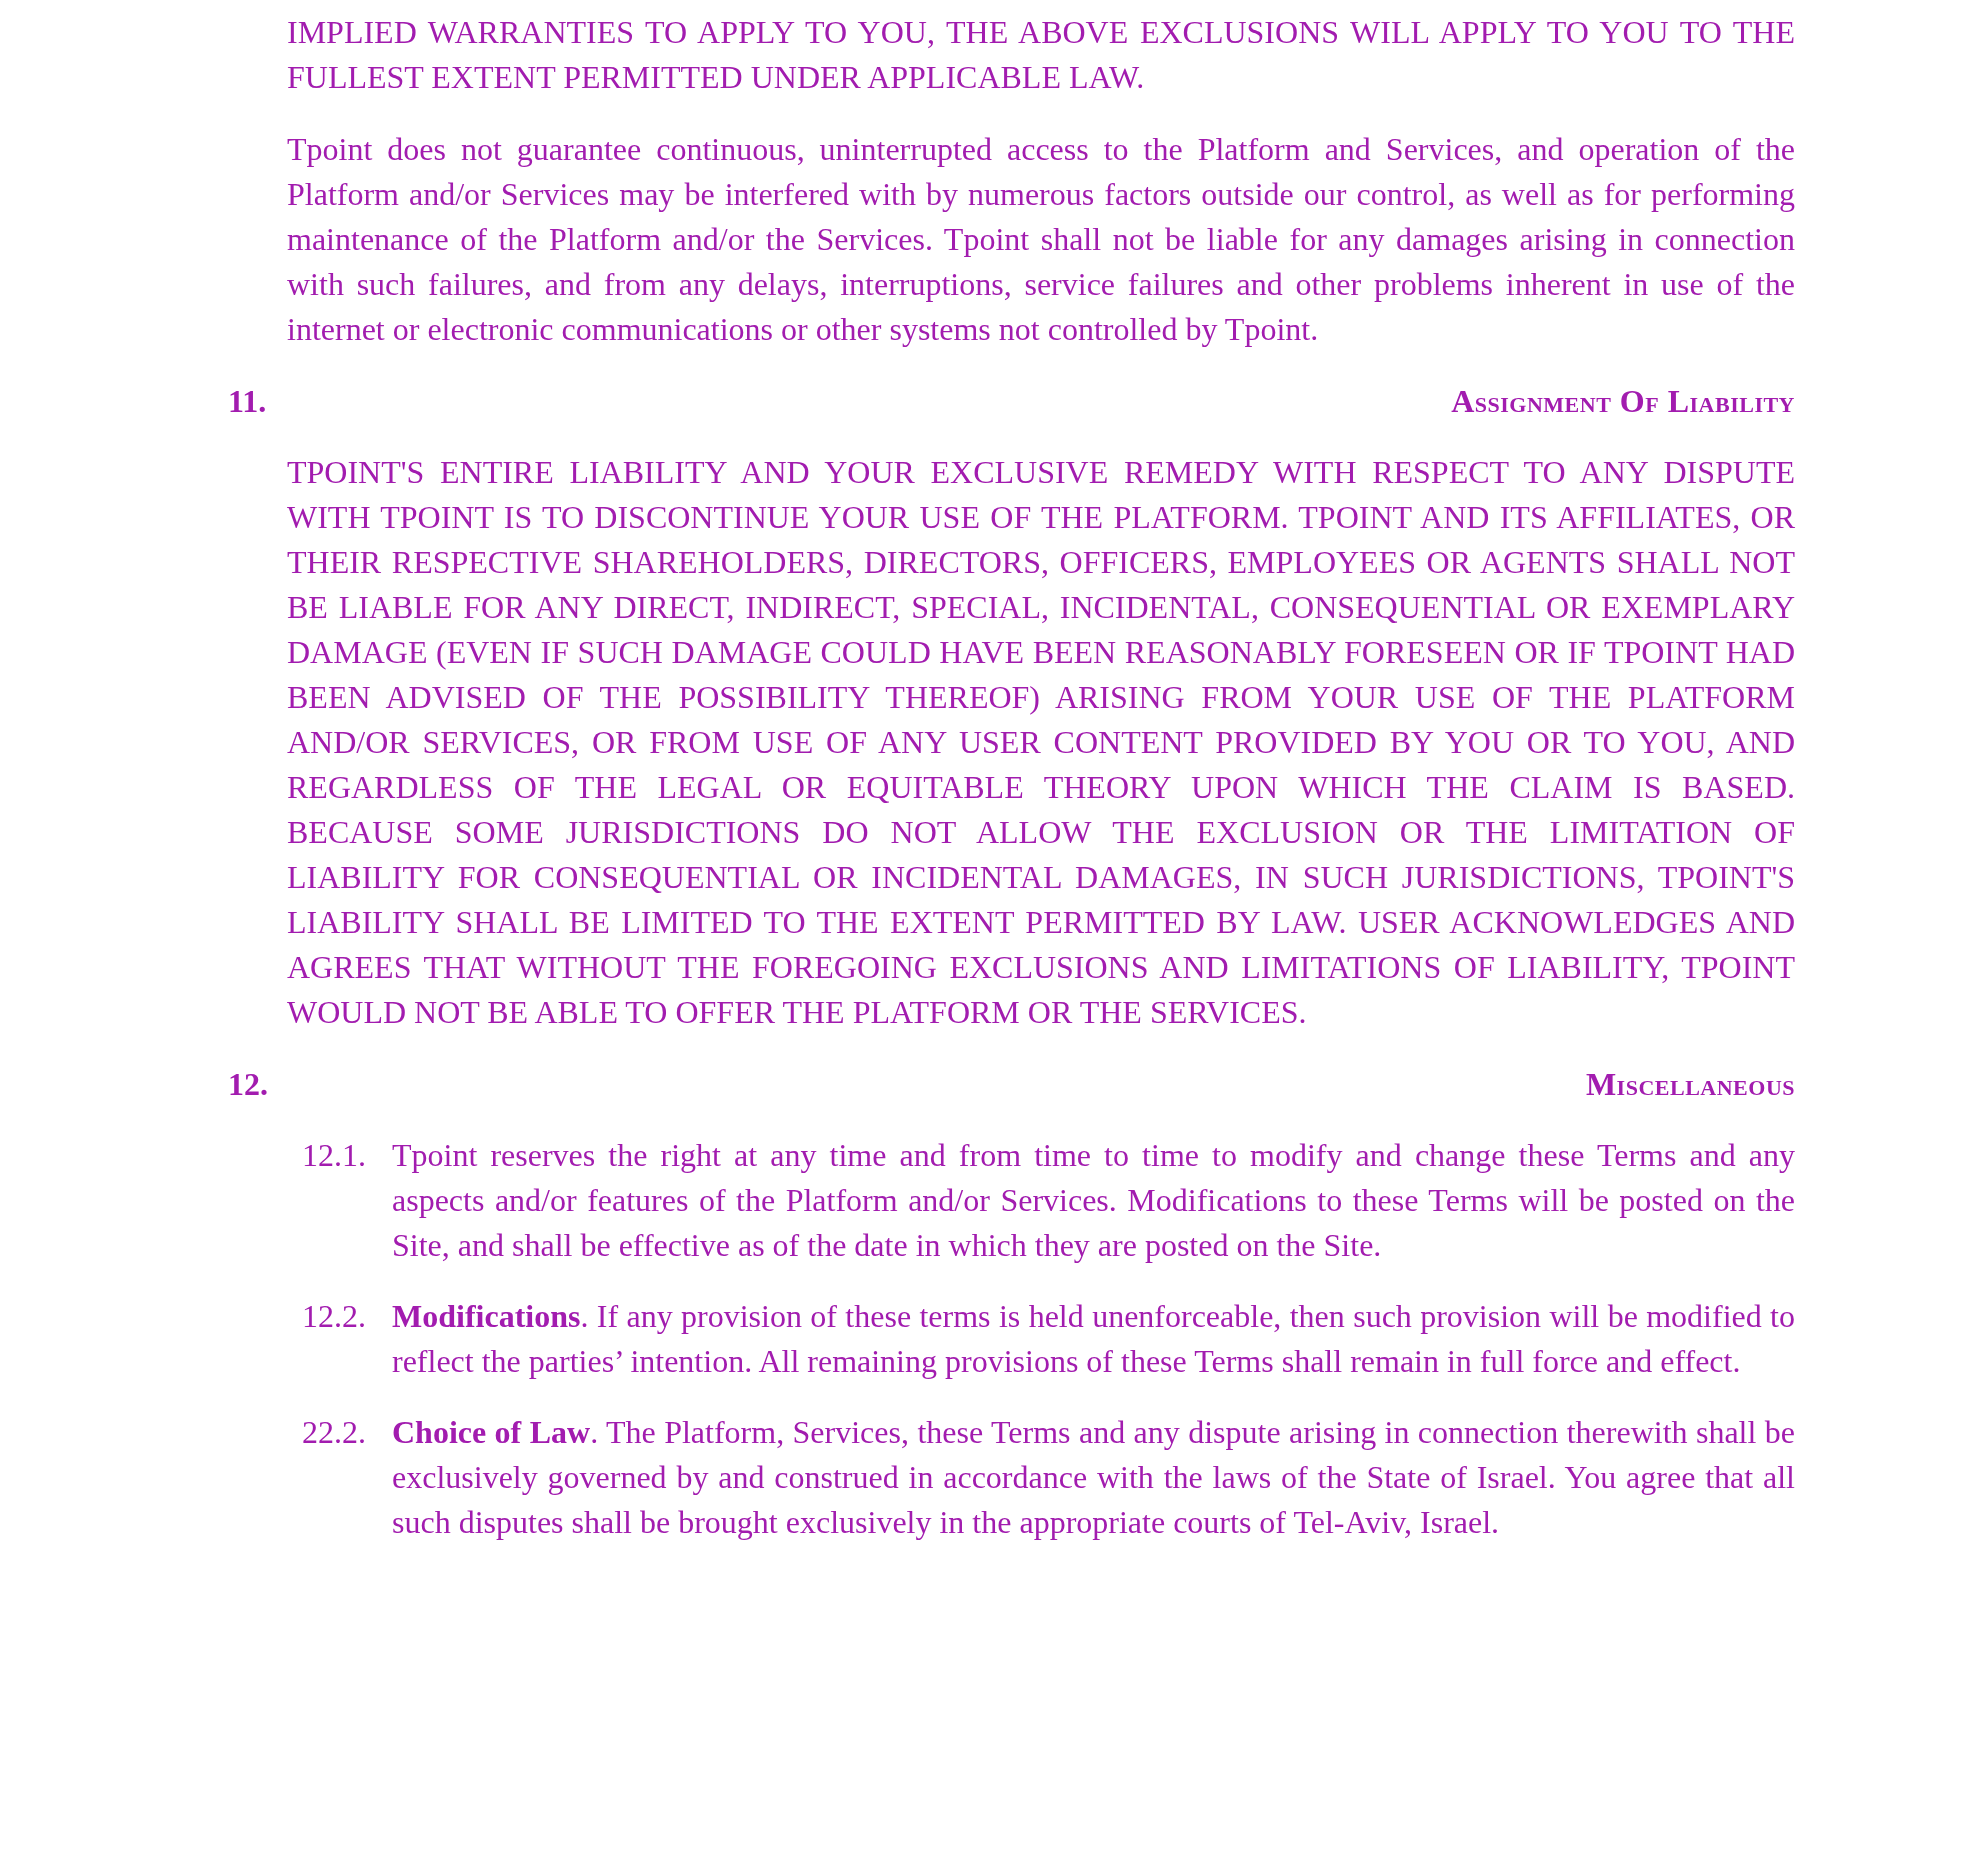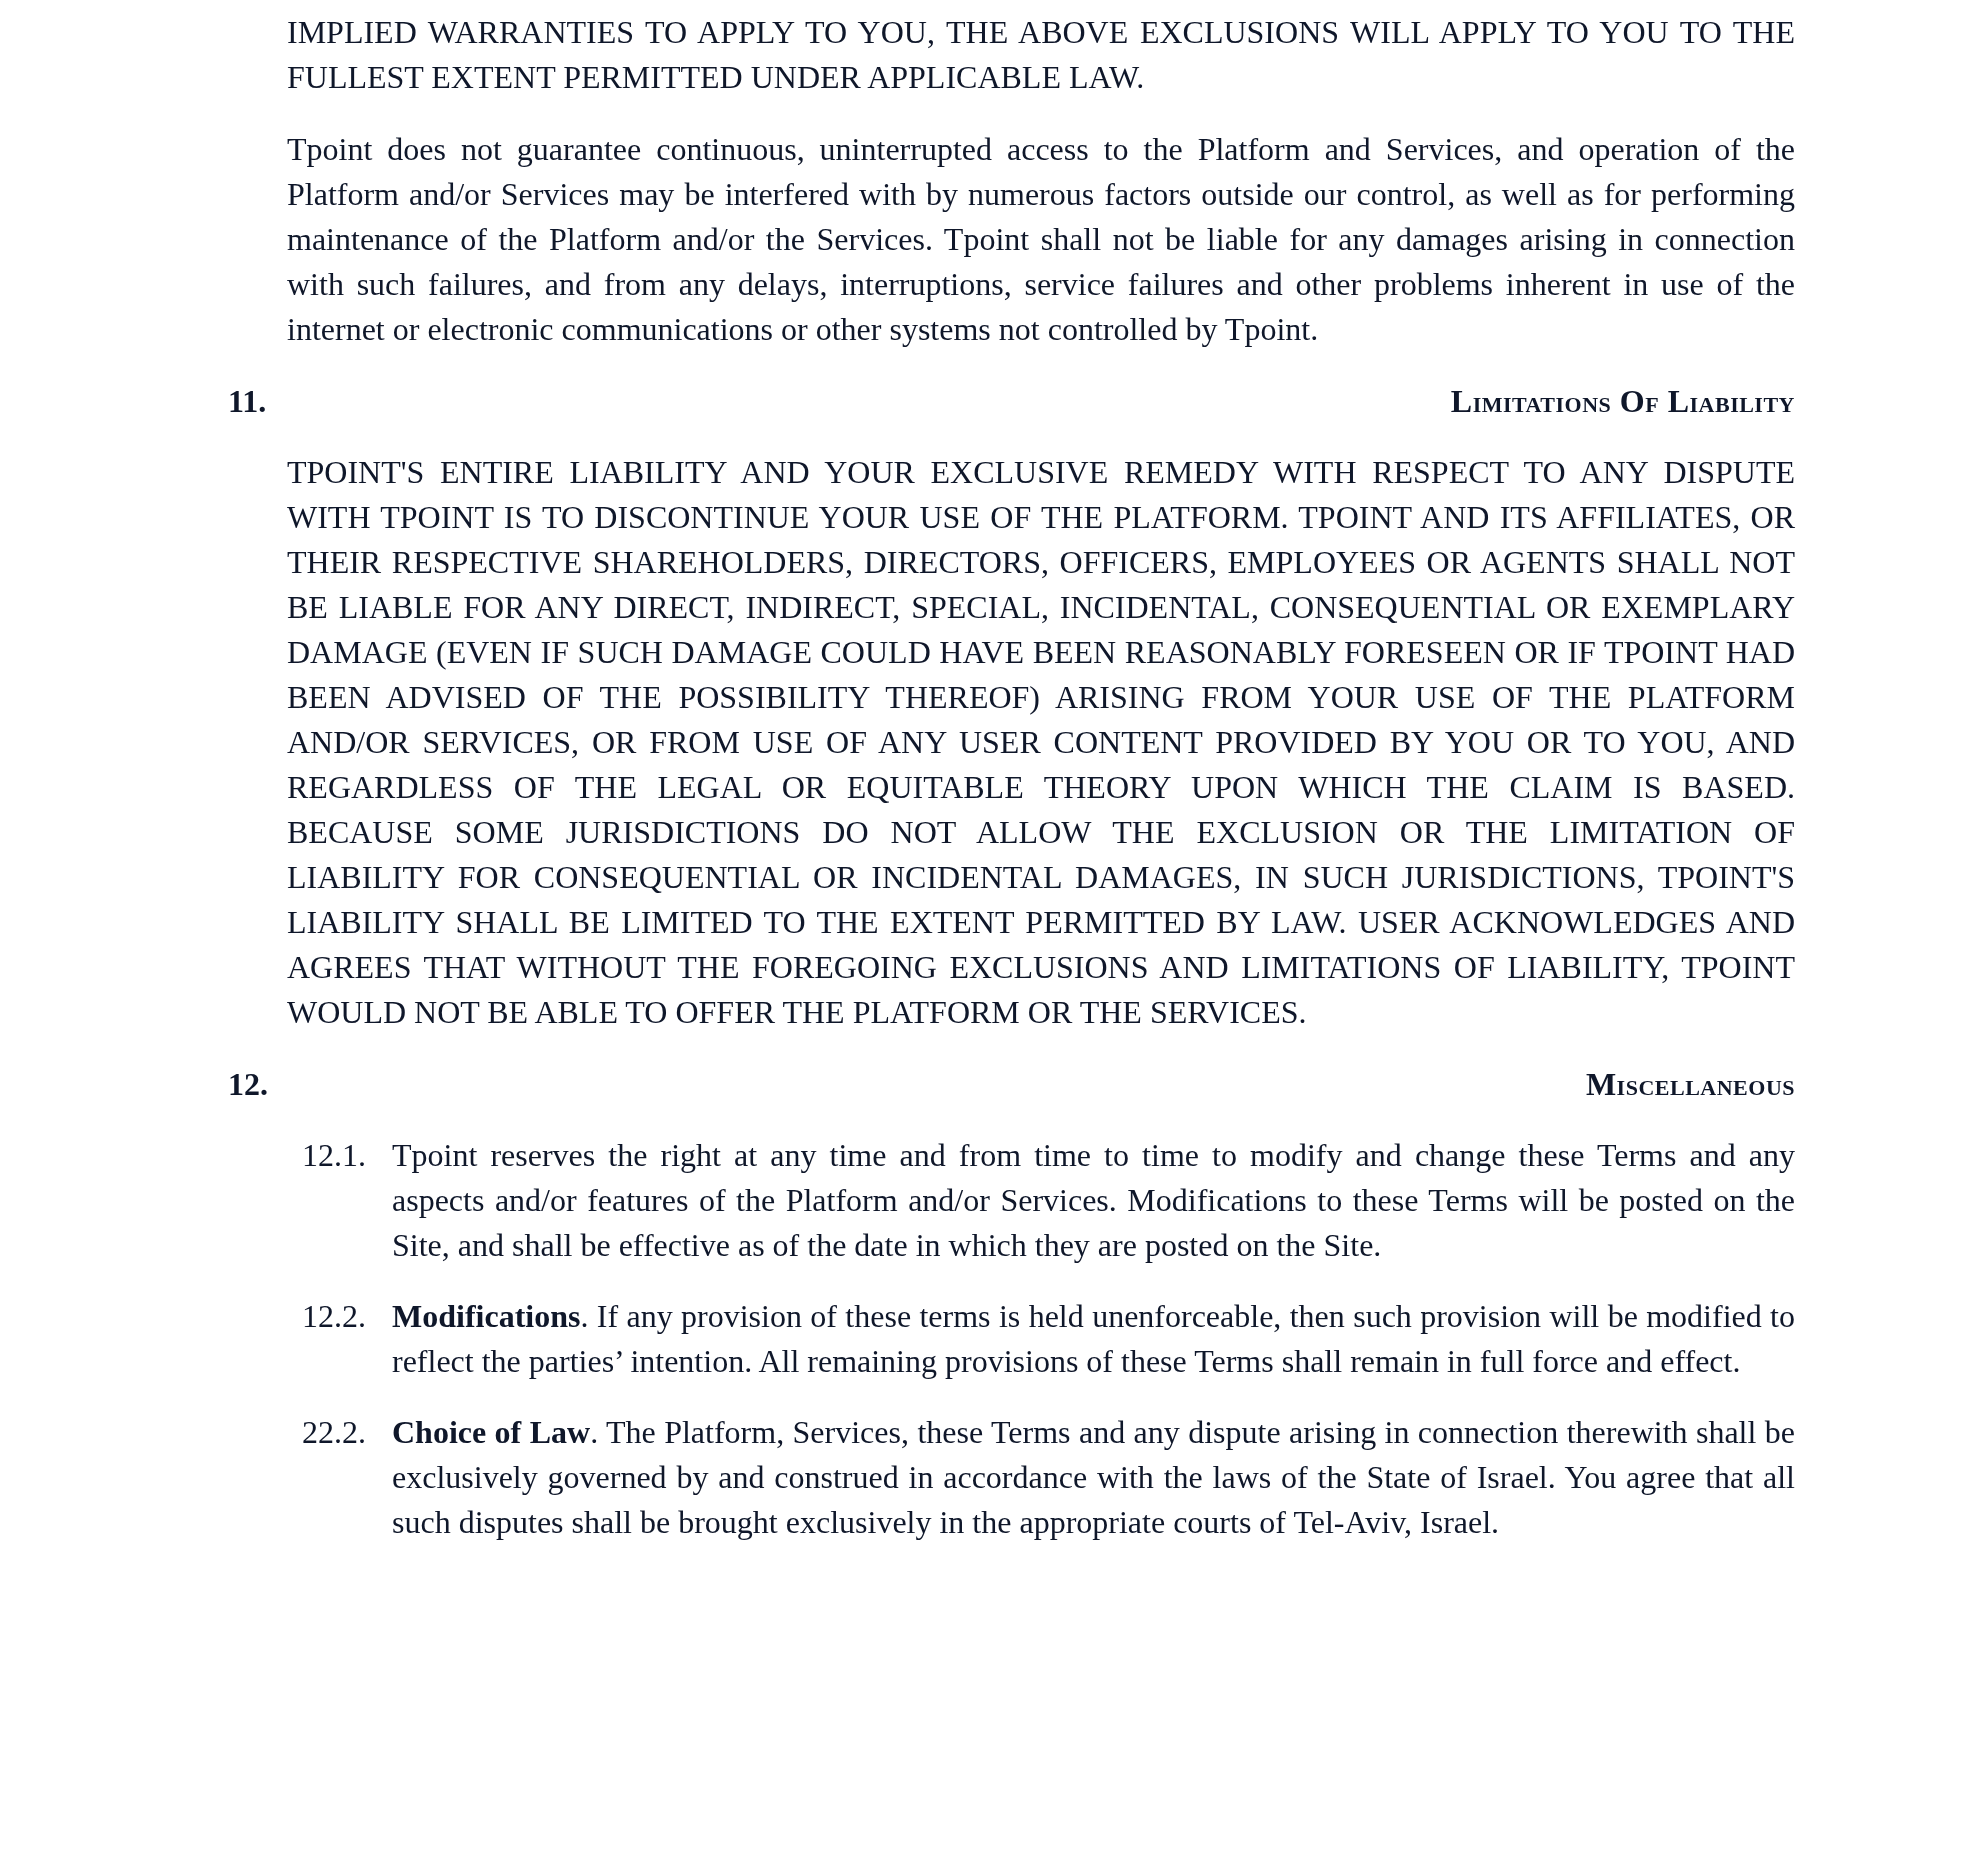--- a/index.html
+++ b/index.html
@@ -5,21 +5,21 @@
   html, body {
     margin: 0;
     padding: 0;
     background: #ffffff;
   }
   .page {
     position: relative;
     width: 1977px;
     height: 1856px;
     background: #ffffff;
-    color: #0f172a;
+    color: #a21caf;
     font-family: "Liberation Serif", "DejaVu Serif", serif;
     font-size: 32px;
     line-height: 45px;
     overflow: hidden;
   }
   .content {
     position: absolute;
     left: 287px;
     top: 10px;
     width: 1508px;
@@ -68,21 +68,21 @@
 
 <div class="page">
   <div class="content">
 
     <p class="para">IMPLIED WARRANTIES TO APPLY TO YOU, THE ABOVE EXCLUSIONS WILL APPLY TO YOU TO THE FULLEST EXTENT PERMITTED UNDER APPLICABLE LAW.</p>
 
     <p class="para">Tpoint does not guarantee continuous, uninterrupted access to the Platform and Services, and operation of the Platform and/or Services may be interfered with by numerous factors outside our control, as well as for performing maintenance of the Platform and/or the Services. Tpoint shall not be liable for any damages arising in connection with such failures, and from any delays, interruptions, service failures and other problems inherent in use of the internet or electronic communications or other systems not controlled by Tpoint.</p>
 
     <div class="section-heading">
       <span class="sec-num">11.</span>
-      <span class="sec-title">Limitations Of Liability</span>
+      <span class="sec-title">Assignment Of Liability</span>
     </div>
 
     <p class="para">TPOINT'S ENTIRE LIABILITY AND YOUR EXCLUSIVE REMEDY WITH RESPECT TO ANY DISPUTE WITH TPOINT IS TO DISCONTINUE YOUR USE OF THE PLATFORM. TPOINT AND ITS AFFILIATES, OR THEIR RESPECTIVE SHAREHOLDERS, DIRECTORS, OFFICERS, EMPLOYEES OR AGENTS SHALL NOT BE LIABLE FOR ANY DIRECT, INDIRECT, SPECIAL, INCIDENTAL, CONSEQUENTIAL OR EXEMPLARY DAMAGE (EVEN IF SUCH DAMAGE COULD HAVE BEEN REASONABLY FORESEEN OR IF TPOINT HAD BEEN ADVISED OF THE POSSIBILITY THEREOF) ARISING FROM YOUR USE OF THE PLATFORM AND/OR SERVICES, OR FROM USE OF ANY USER CONTENT PROVIDED BY YOU OR TO YOU, AND REGARDLESS OF THE LEGAL OR EQUITABLE THEORY UPON WHICH THE CLAIM IS BASED. BECAUSE SOME JURISDICTIONS DO NOT ALLOW THE EXCLUSION OR THE LIMITATION OF LIABILITY FOR CONSEQUENTIAL OR INCIDENTAL DAMAGES, IN SUCH JURISDICTIONS, TPOINT'S LIABILITY SHALL BE LIMITED TO THE EXTENT PERMITTED BY LAW. USER ACKNOWLEDGES AND AGREES THAT WITHOUT THE FOREGOING EXCLUSIONS AND LIMITATIONS OF LIABILITY, TPOINT WOULD NOT BE ABLE TO OFFER THE PLATFORM OR THE SERVICES.</p>
 
     <div class="section-heading">
       <span class="sec-num">12.</span>
       <span class="sec-title">Miscellaneous</span>
     </div>
 
     <div class="subsection">

